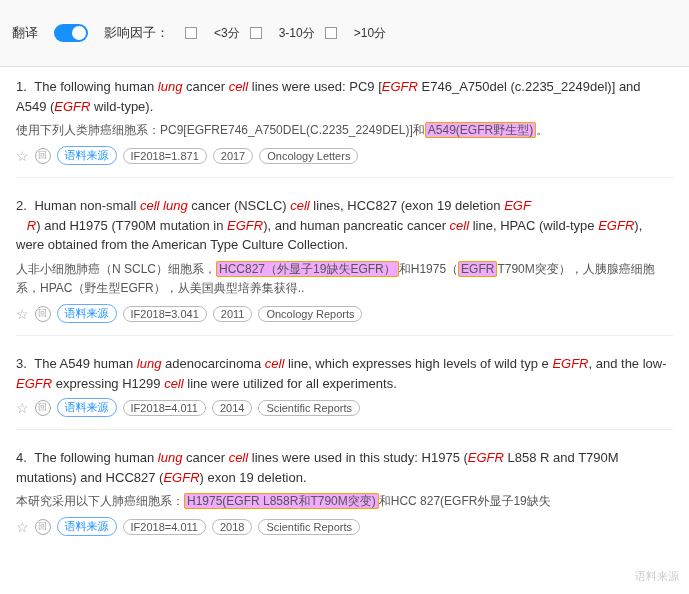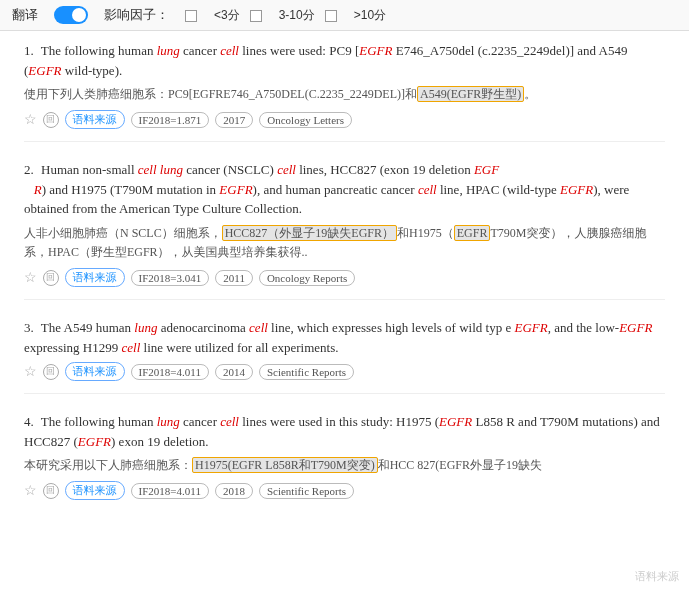--- a/index.html
+++ b/index.html
@@ -7,22 +7,22 @@
       font-family: Arial, "Microsoft YaHei", sans-serif;
       font-size: 13px;
       background: #fff;
       color: #333;
       width: 689px;
       min-height: 594px;
       overflow-x: hidden;
     }
     .top-bar {
       display: flex;
-      align-items: flex-end;
-      padding: 6px 12px;
+      align-items: center;
+      padding: 24px 12px;
       border-bottom: 1px solid #ddd;
       background: #f9f9f9;
       gap: 16px;
     }
     .top-bar-label {
       font-size: 13px;
       color: #333;
     }
     .toggle-switch {
       display: inline-flex;
@@ -57,22 +57,21 @@
       gap: 17px;
     }
     .checkbox-box {
       width: 12px;
       height: 12px;
       border: 1px solid #999;
       display: inline-block;
       background: #fff;
     }
     .main-content {
-      padding: 10px 24px;
-      font-family: Liberation Serif, serif;
+      padding: 10px 16px;
     }
     .result-item {
       margin-bottom: 18px;
       border-bottom: 1px solid #eee;
       padding-bottom: 12px;
     }
     .result-item:last-child {
       border-bottom: none;
     }
     .result-num {
@@ -86,21 +85,21 @@
       line-height: 1.5;
       margin-bottom: 5px;
     }
     .zh-text {
       font-size: 12px;
       color: #555;
       line-height: 1.6;
       margin-bottom: 6px;
     }
     .highlight-box {
-      background: #e5e5e5;
+      background: #f0abfc;
       border: 1px solid #f0a500;
       padding: 0 2px;
       border-radius: 2px;
     }
     em {
       font-style: italic;
       color: #d00;
     }
     .meta-row {
       display: flex;

